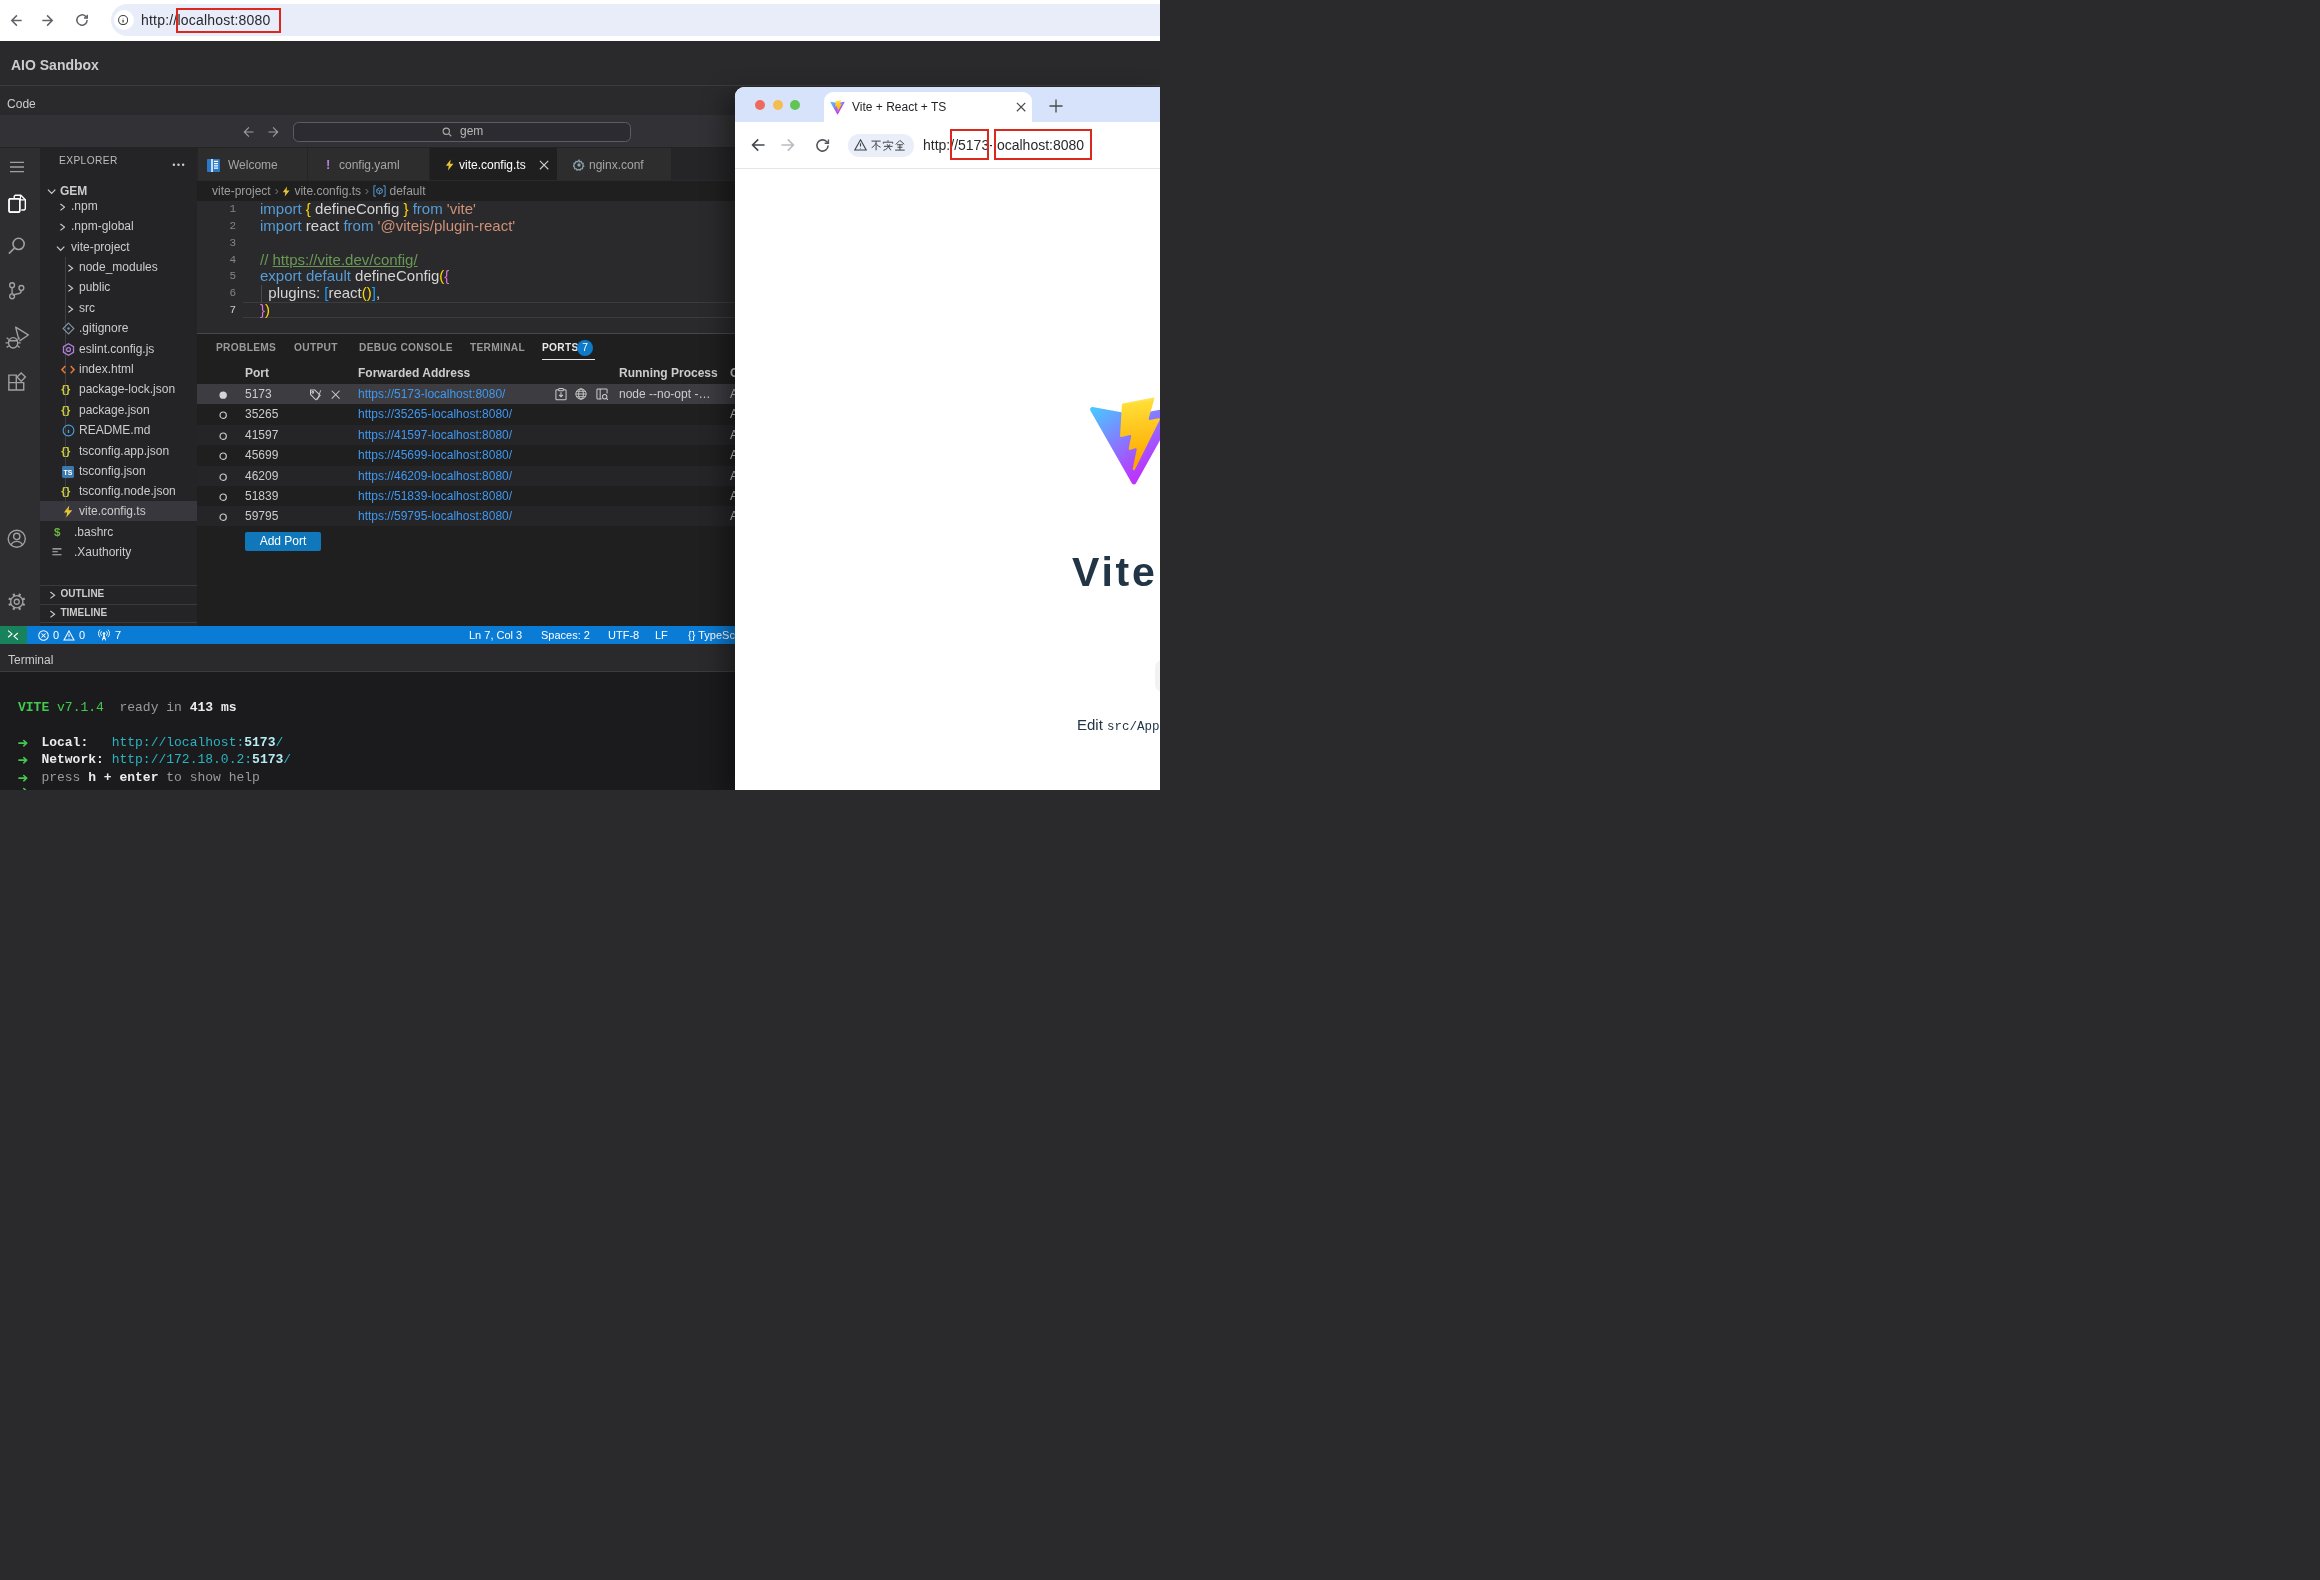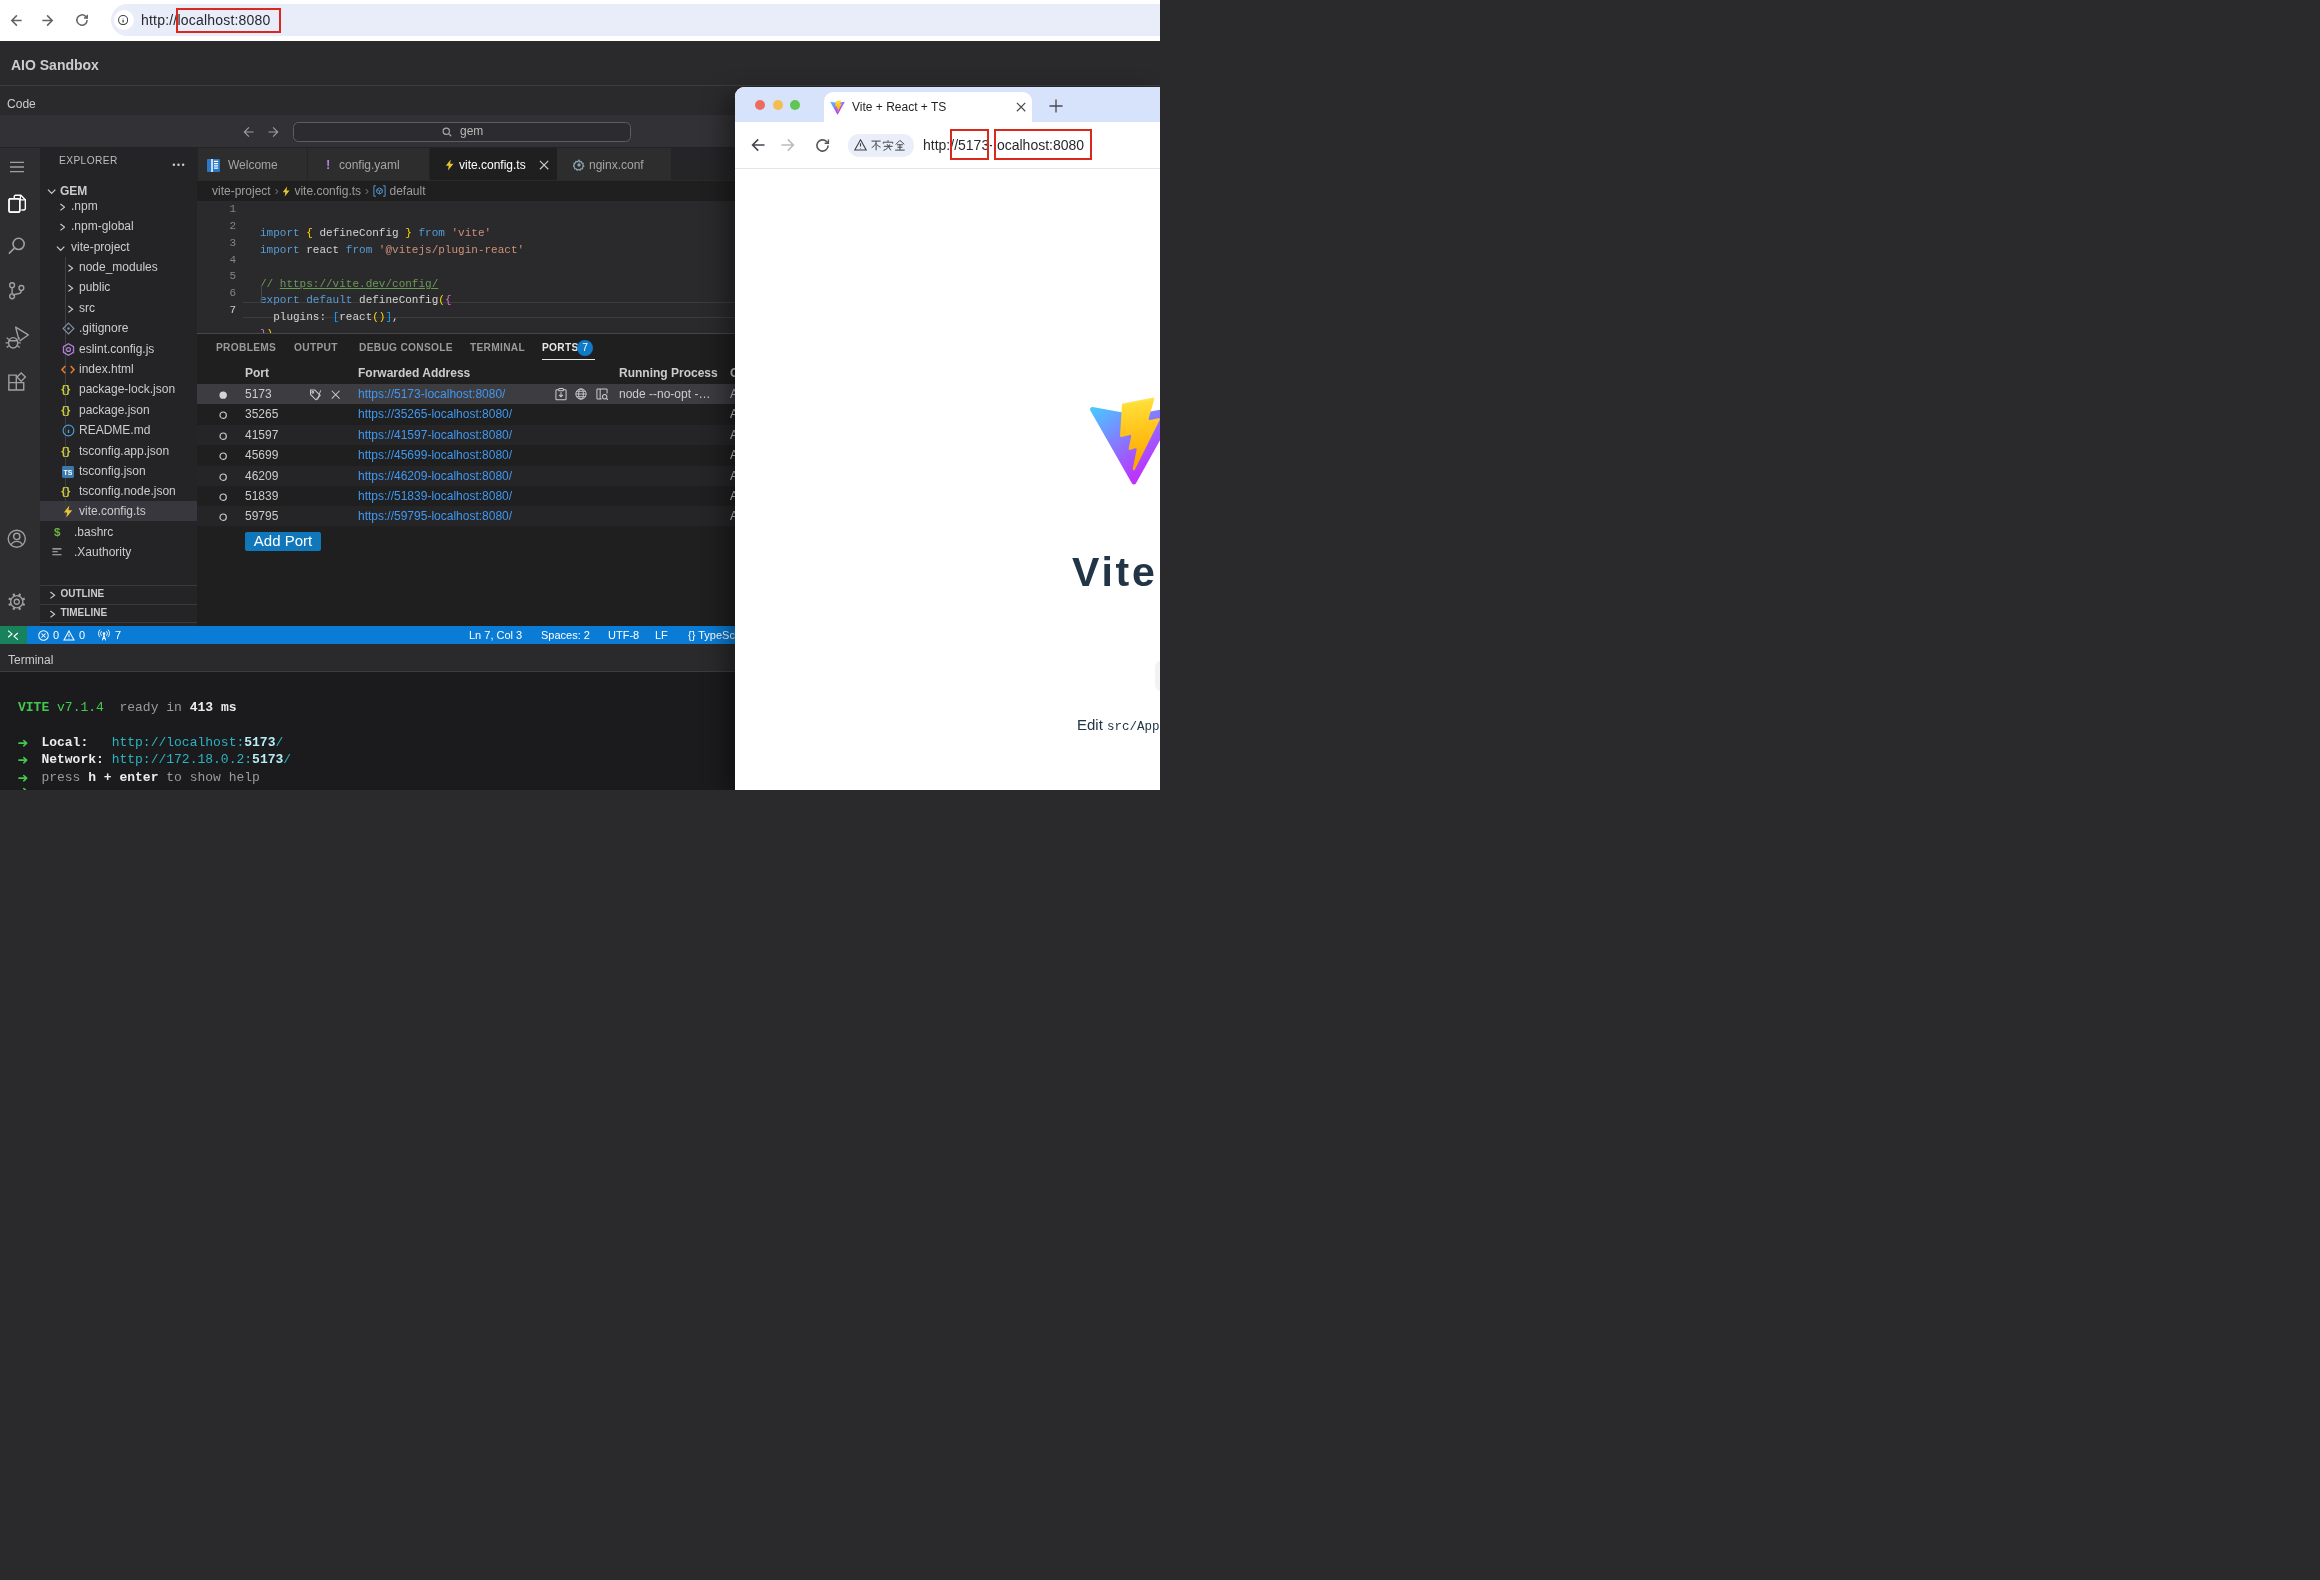--- a/index.html
+++ b/index.html
@@ -28,28 +28,28 @@
 .trow .lbl{position:absolute;top:0;}
 #gemrow{font-weight:bold;}
 #selrow{position:absolute;left:40px;width:157px;height:20.4px;background:#37373d;}
 #indentguide{position:absolute;left:65px;top:257px;width:0.9px;height:264px;background:#3f3f42;}
 .ssep{position:absolute;left:40px;width:157px;height:0.9px;background:#3a3a3c;}
 .secrow{position:absolute;left:40px;width:157px;height:18.6px;line-height:18.6px;font-size:10px;font-weight:bold;color:#cccccc;}
 #tabstrip{position:absolute;left:197px;top:148px;width:539px;height:32px;background:#252527;}
 .tab{position:absolute;top:148px;height:32px;background:#2d2d2e;font-size:12px;color:#a5a5a5;}
 .tab.active{background:#1f1f1f;color:#ffffff;}
 #breadcrumb{position:absolute;left:197px;top:181px;width:539px;height:20.4px;line-height:20.4px;font-size:12px;color:#9d9d9d;background:#1f1f1f;white-space:nowrap;}
-.code{position:absolute;font-family:Liberation Mono, monospace;font-size:11px;line-height:16.7px;height:16.7px;white-space:pre;margin-top:24px;}
+.code{position:absolute;font-family:Liberation Sans, sans-serif;font-size:15px;line-height:16.7px;height:16.7px;white-space:pre;}
 .lnum{position:absolute;width:39px;text-align:right;font-family:"Liberation Mono",monospace;font-size:11px;line-height:16.7px;color:#858585;}
 
 #panel{position:absolute;left:197px;top:333px;width:539px;height:293px;background:#1f1f1f;border-top:0.9px solid #47474a;}
 .ptab{position:absolute;top:339px;height:18.6px;line-height:18.6px;font-size:10.2px;color:#9a9a9a;letter-spacing:0.3px;font-weight:bold;}
 .prow{position:absolute;left:197px;width:539px;height:20.4px;line-height:20.4px;font-size:12px;color:#cccccc;}
 .plink{color:#4098f0;}
-#addport{position:absolute;left:245px;top:532px;width:76px;height:18.6px;line-height:18.6px;text-align:center;background:#1177bb;color:#fff;font-size:15px;border-radius:1.9px;}
+#addport{position:absolute;left:245px;top:532px;width:76px;height:18.6px;line-height:18.6px;text-align:center;background:#1177bb;color:#fff;font-size:12px;border-radius:1.9px;}
 
 #statusbar{position:absolute;left:0;top:626px;width:1160px;height:18px;background:#0a7cd6;color:#fff;font-size:11px;}
 #remote{position:absolute;left:0;top:626px;width:27px;height:18px;background:#17825b;}
 .sitem{position:absolute;top:626px;height:18px;line-height:18px;color:#fff;font-size:11px;white-space:pre;}
 
 #termhdr{position:absolute;left:8px;top:653px;font-size:12px;color:#cccccc;}
 #termbg{position:absolute;left:0;top:672px;width:1160px;height:119px;background:#1b1b1d;}
 .tline{position:absolute;font-family:"Liberation Mono",monospace;font-size:13px;line-height:17.6px;height:17.6px;white-space:pre;color:#8a8a8a;}
 
 #win{position:absolute;left:735px;top:87px;width:425px;height:703px;border-radius:9.3px 0 0 0;box-shadow:-9.3px 7.4px 24px rgba(0,0,0,0.38);background:#fff;}

